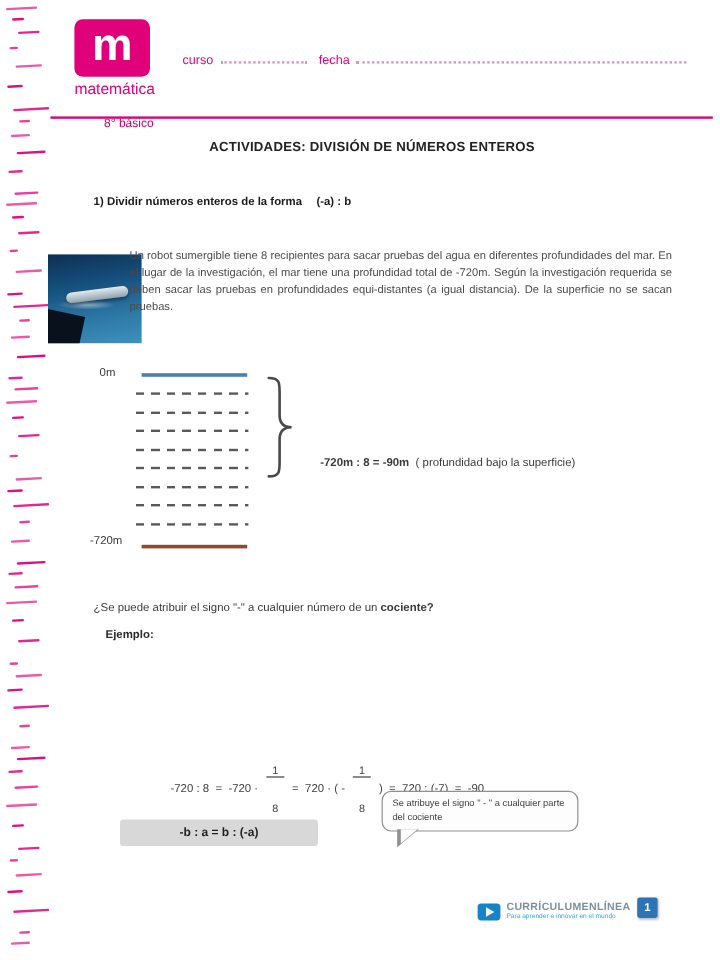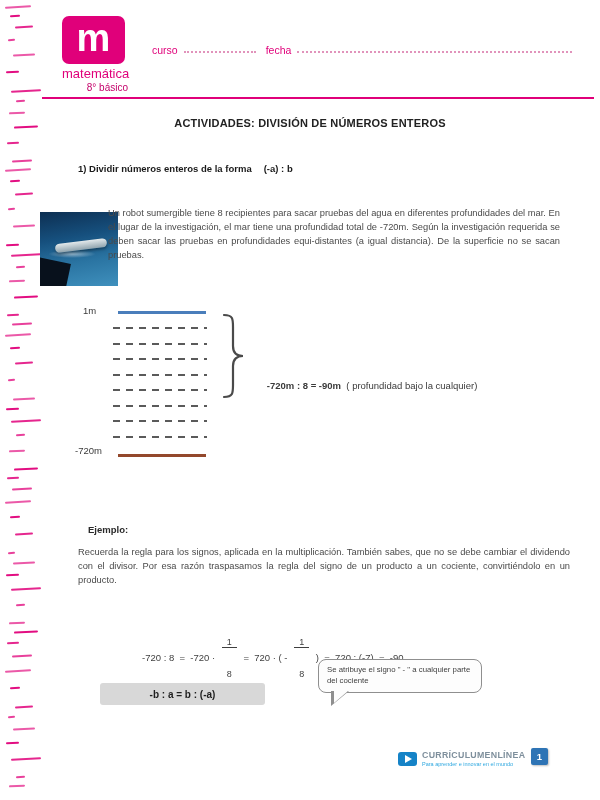--- a/index.html
+++ b/index.html
@@ -8,21 +8,21 @@
 
   
   .ruler{position:absolute;left:0;top:0;width:40px;height:800px;}
   .tick{position:absolute;height:2px;background:#e0007a;border-radius:2px;}
 
   
   .logo-square{position:absolute;left:62px;top:16px;width:63px;height:48px;background:#e0007a;
                border-radius:7px;display:flex;align-items:center;justify-content:center;}
   .logo-m{color:#fff;font-size:38px;font-weight:bold;line-height:1;margin-top:-4px;}
   .brand{position:absolute;left:62px;top:66px;width:70px;color:#e0007a;font-size:13px;font-weight:500;}
-  .grade{position:absolute;left:62px;top:82px;width:66px;color:#c4006a;font-size:10px;text-align:right;}
+  .grade{position:absolute;left:62px;top:98px;width:66px;color:#c4006a;font-size:10px;text-align:right;}
 
   .fields{position:absolute;left:152px;top:38px;width:420px;font-size:10.5px;color:#e0007a;}
   .field-row{display:flex;align-items:flex-end;margin-bottom:14px;height:18px;}
   .field-label{margin-right:6px;}
   .dotline{flex:1;border-bottom:2px dotted #e193bb;margin-bottom:3px;}
   .dotline.fixed{flex:0 0 72px;margin-right:10px;}
 
   .divider{position:absolute;left:42px;top:97px;width:552px;height:2px;background:#e0007a;}
 
   .page-title{position:absolute;left:40px;top:117px;width:540px;text-align:center;
@@ -77,21 +77,21 @@
   .bubble::before{content:"";position:absolute;left:12px;bottom:-14px;width:0;height:0;
                   border-top:15px solid #8f8f8f;border-right:18px solid transparent;}
   .bubble::after{content:"";position:absolute;left:15px;bottom:-11px;width:0;height:0;
                  border-top:12px solid #fdfdfd;border-right:14px solid transparent;}
 
   .rule-box{position:absolute;left:100px;top:683px;width:165px;height:22px;background:#d8d8d8;
             border-radius:3px;display:flex;align-items:center;justify-content:center;
             font-size:10px;font-weight:bold;color:#1f1f1f;}
 
   
-  .footer-logo{position:absolute;left:398px;top:750px;display:flex;align-items:center;gap:5px;cursor:pointer;}
+  .footer-logo{position:absolute;left:398px;top:750px;display:flex;align-items:flex-end;gap:5px;cursor:pointer;}
   .cel-icon{width:19px;height:14px;background:#1583c7;border-radius:3px;position:relative;margin-top:1px;}
   .cel-icon::after{content:"";position:absolute;left:7px;top:3px;width:0;height:0;
                    border-left:7px solid #fff;border-top:4px solid transparent;border-bottom:4px solid transparent;}
   .cel-text{display:flex;flex-direction:column;}
   .cel-brand{font-size:8.8px;font-weight:bold;color:#7e8f9c;letter-spacing:.3px;}
   .cel-tagline{font-size:5.5px;color:#2fa8e0;margin-top:1px;}
   .page-num{position:absolute;left:531px;top:748px;width:17px;height:17px;background:#2e74b5;
             color:#fff;font-size:9.5px;font-weight:bold;display:flex;align-items:center;
             justify-content:center;border-radius:2px;box-shadow:1px 1px 2px rgba(0,0,0,.25);}
 </style>
@@ -187,43 +187,45 @@
     <div class="photo-splash"></div>
     <div class="photo-robot"></div>
     <div class="photo-boat"></div>
   </div>
 
   <div class="intro">
     <p>Un robot sumergible tiene 8 recipientes para sacar pruebas del agua en diferentes profundidades del mar. En el lugar de la investigación, el mar tiene una profundidad total de -720m. Según la investigación requerida se deben sacar las pruebas en profundidades equi-distantes (a igual distancia). De la superficie no se sacan pruebas.</p>
   </div>
 
   <div class="diagram">
-    <span class="d-label-top">1m</span>
+    <span class="d-label-top">0m</span>
     <div class="blue-line"></div>
     <svg class="brace" width="24" height="86" viewBox="0 0 24 86">
       <path d="M3 2 C12 2 12 6 12 14 L12 33 C12 40 16 43 22 43 C16 43 12 46 12 53 L12 72 C12 80 12 84 3 84" fill="none" stroke="#4a4a4a" stroke-width="2.2" stroke-linecap="round"></path>
     </svg>
     <div class="d-annotation">
-      <span class="bold">-720m : 8 = -90m</span><span>  ( profundidad bajo la cualquier)</span>
+      <span class="bold">-720m : 8 = -90m</span><span>  ( profundidad bajo la superficie)</span>
     </div>
     <span class="d-label-bottom">-720m</span>
     <div class="red-line"></div>
   <div class="dash-row" style="top: 22px;"></div>
       <div class="dash-row" style="top: 37.5px;"></div>
       <div class="dash-row" style="top: 53px;"></div>
       <div class="dash-row" style="top: 68.5px;"></div>
       <div class="dash-row" style="top: 84px;"></div>
       <div class="dash-row" style="top: 99.5px;"></div>
       <div class="dash-row" style="top: 115px;"></div>
       <div class="dash-row" style="top: 130.5px;"></div>
     </div>
 
+  <div class="question">
+    <span>¿Se puede atribuir el signo "-" a cualquier número de un </span><span class="emph">cociente?</span>
+  </div>
 
   <div class="example-label">Ejemplo:</div>
-  <div class="example-para">Recuerda la regla para los signos, aplicada en la multiplicación. También sabes, que no se debe cambiar el dividendo con el divisor. Por esa razón traspasamos la regla del signo de un producto a un cociente, convirtiéndolo en un producto.</div>
 
   <div class="formula">
     <span>-720 : 8  =  -720 · </span>
     <span class="frac">
       <span class="num">1</span>
       <span class="den">8</span>
     </span>
     <span> =  720 · ( - </span>
     <span class="frac">
       <span class="num">1</span>

